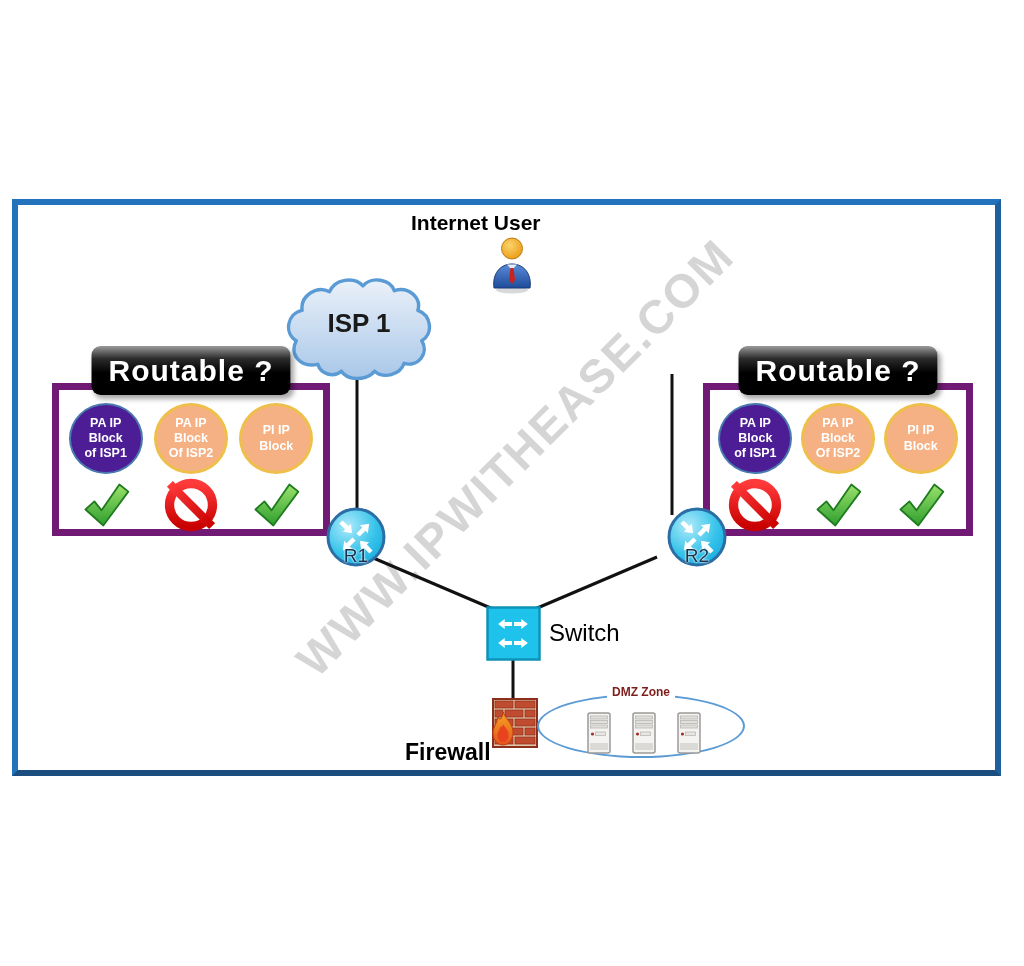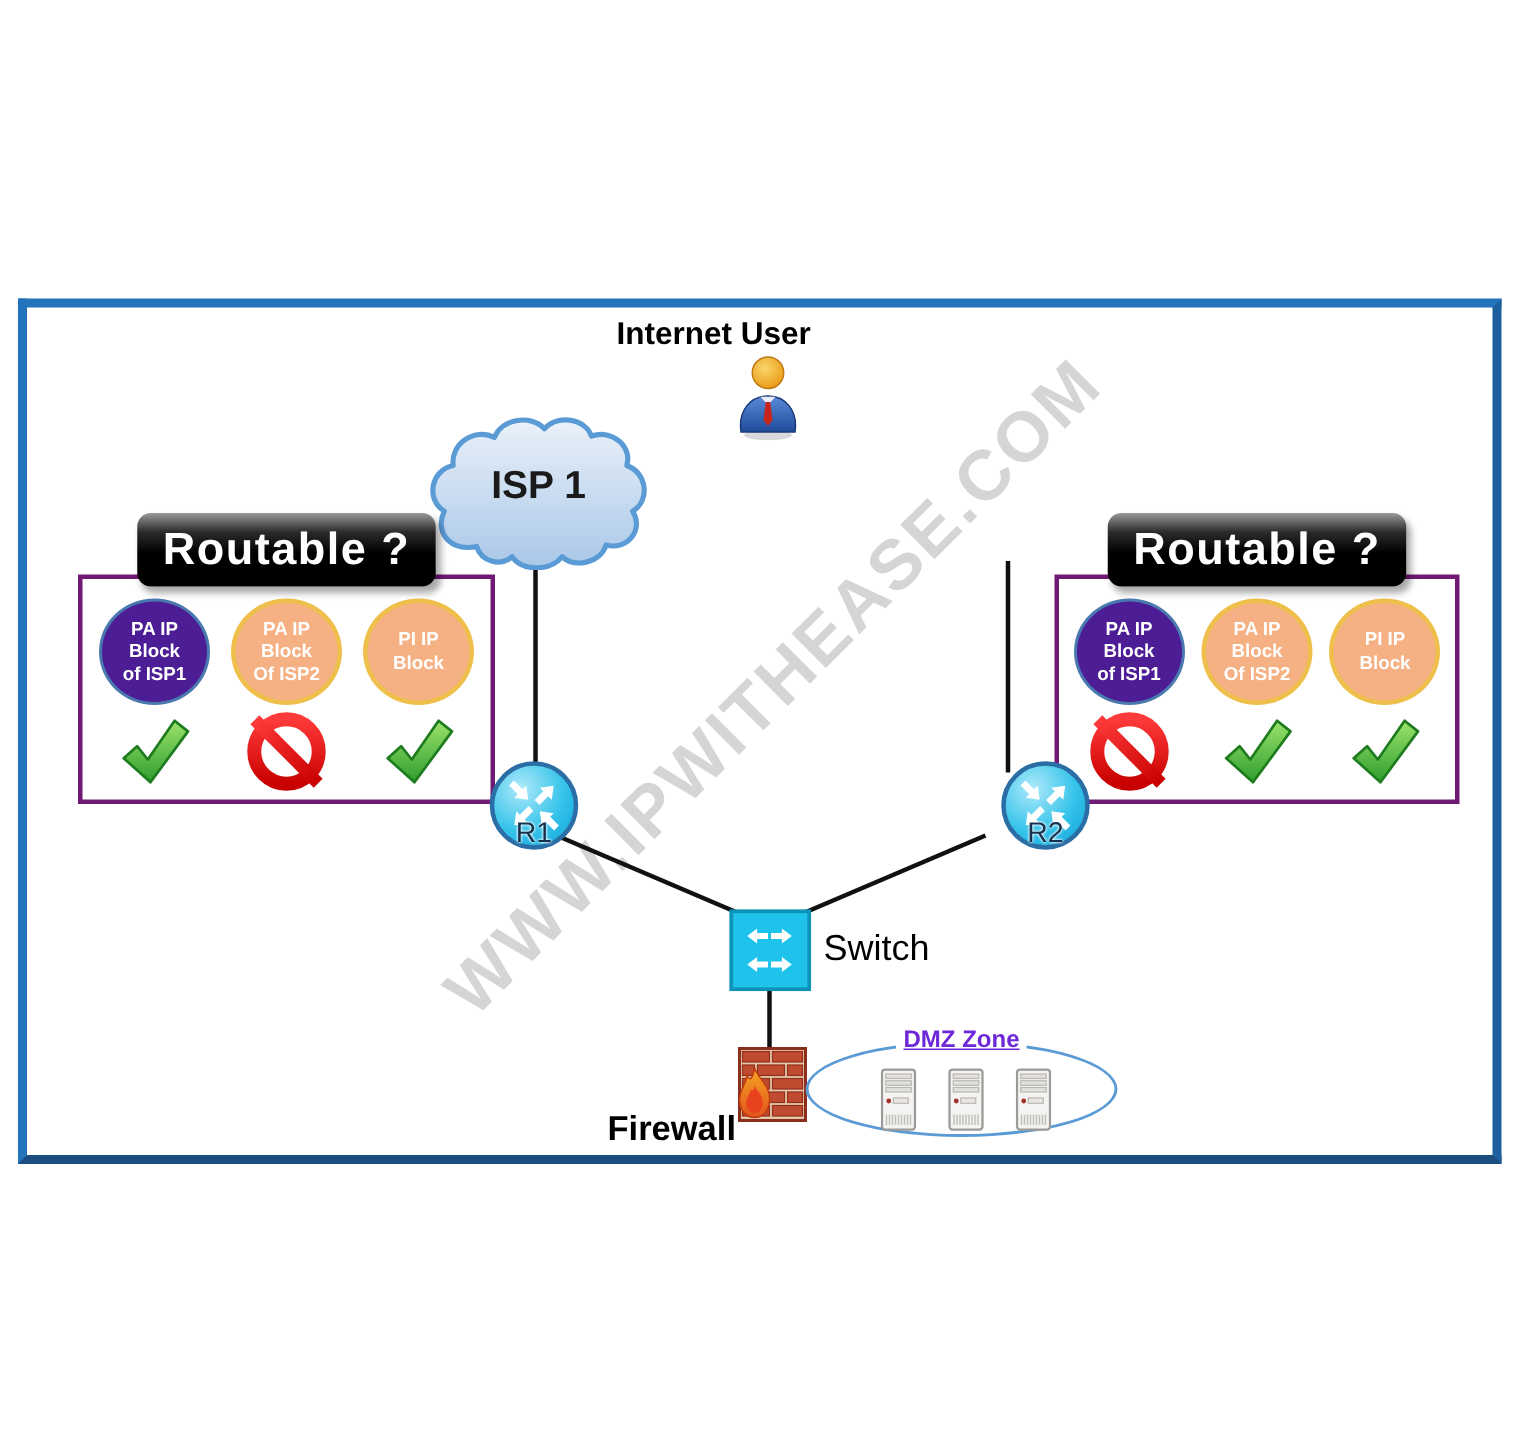--- a/index.html
+++ b/index.html
@@ -22,21 +22,21 @@
               font-size:21px; font-weight:bold; color:#000; }
   .person { left:489px; top:236px; width:46px; height:58px; }
 
   .cloud { width:148px; height:102px; }
   .cloud-1 { left:285px; top:278px; }
   .cloud-2 { left:599px; top:278px; }
   .cloud-label { position:absolute; left:0; top:0; width:100%; height:90%;
                  display:flex; align-items:center; justify-content:center;
                  font-size:26px; font-weight:bold; color:#1a1a1a; }
 
-  .panel { position:absolute; background:#fff; border:3px solid #701a75;
+  .panel { position:absolute; background:#fff; border:7px solid #701a75;
            display:flex; justify-content:space-around; align-items:flex-start;
            padding:13px 4px 0 4px; z-index:4; }
   .panel-left  { left:52px;  top:383px; width:278px; height:153px; }
   .panel-right { left:703px; top:383px; width:270px; height:153px; }
   .panel-header { position:absolute; top:-44px; left:50%; transform:translateX(-50%);
                   width:199px; height:49px; border-radius:9px;
                   background:linear-gradient(180deg,#9a9a9a 0%,#2b2b2b 26%,#000 55%,#000 100%);
                   color:#fff; font-weight:bold; font-size:30px; letter-spacing:1px;
                   display:flex; align-items:center; justify-content:center;
                   box-shadow:3px 4px 5px rgba(0,0,0,0.35); }
@@ -57,22 +57,22 @@
 
   .switch-node { left:486px; top:606px; width:55px; height:55px; }
   .switch-label { left:549px; top:619px; font-size:24px; font-weight:normal; color:#000; }
 
   .firewall-node { left:492px; top:698px; width:46px; height:50px; }
   .firewall-label { left:405px; top:711px; font-size:23px; font-weight:bold; color:#000;margin-top:28px; }
 
   .dmz { left:537px; top:694px; width:208px; height:64px;
          border:2.5px solid #5B9BD5; border-radius:50%; background:transparent; }
   .dmz-label { position:absolute; left:50%; top:-11px; transform:translateX(-50%);
-               font-size:16px; font-weight:bold; color:#6d28d9; background:#fff; padding:0 5px;
-               white-space:nowrap;text-decoration:underline; }
+               font-size:12px; font-weight:bold; color:#7f1d1d; background:#fff; padding:0 5px;
+               white-space:nowrap; }
   .servers { position:absolute; left:48px; top:16px; display:flex; gap:21px; }
 </style>
 </head>
 <body>
 
 <div class="canvas">
 
   <svg width="0" height="0" style="position:absolute">
     <defs>
       <linearGradient id="grad-check" x1="0" y1="0" x2="0" y2="1">

